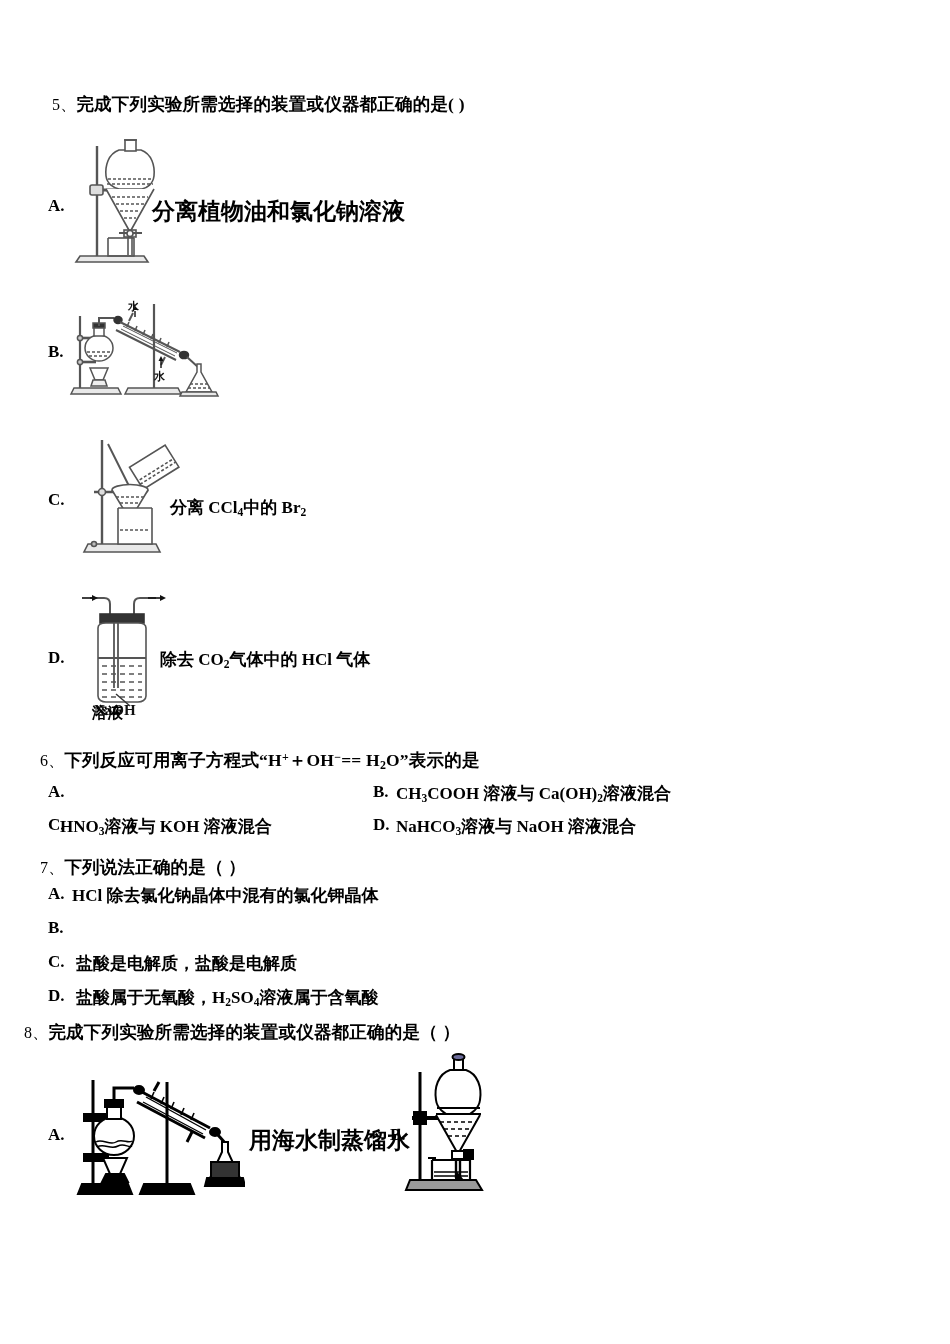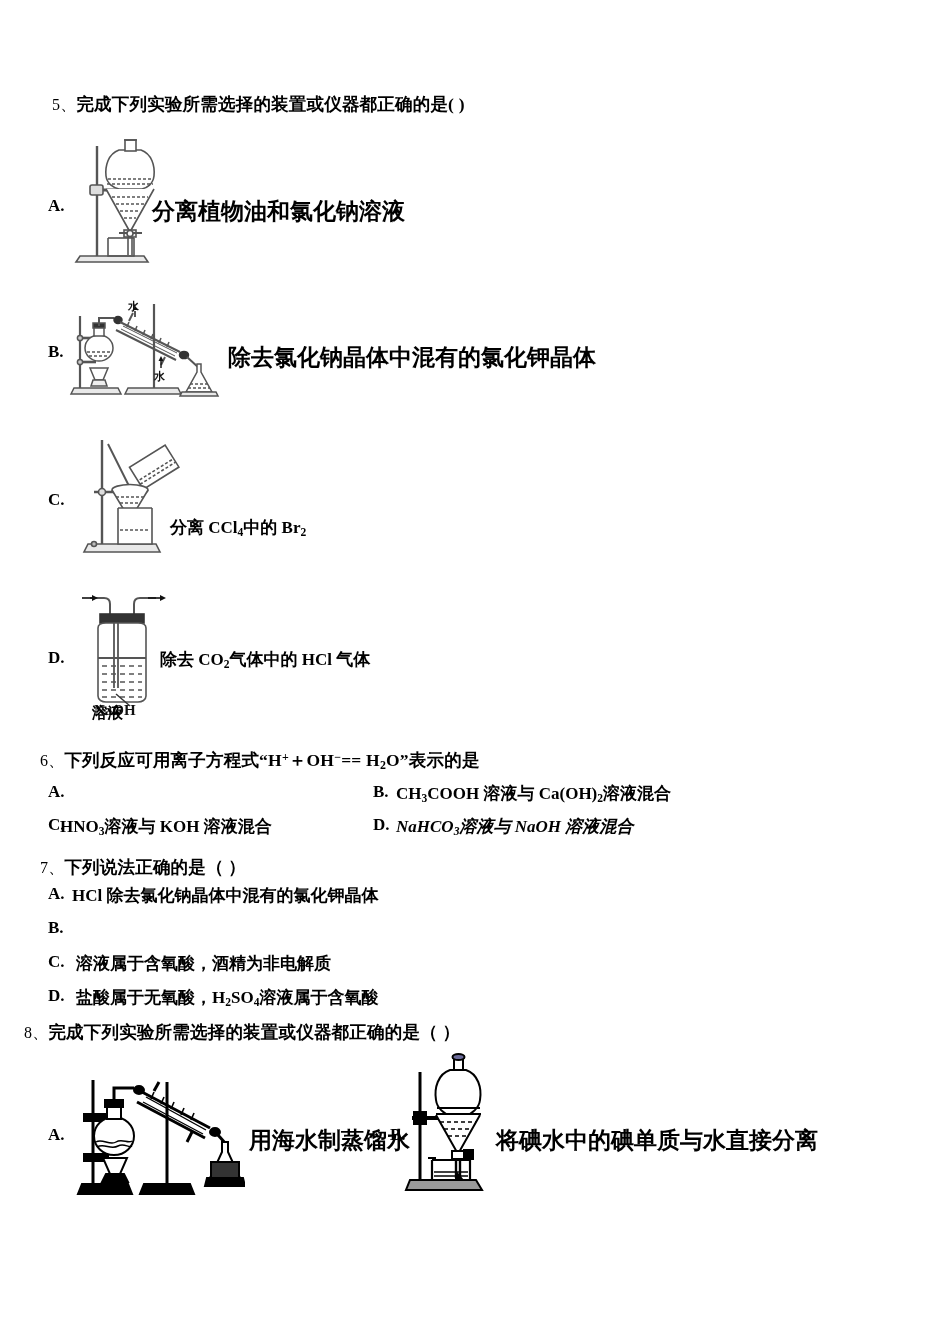--- a/index.html
+++ b/index.html
@@ -163,21 +163,20 @@
         <path d="M69 6 L66.5 10 L71.5 10 Z" fill="#111"></path>
       </g>
 
       <g>
         <text x="88" y="80" font-family="'Liberation Sans', sans-serif" font-size="11" font-weight="bold" fill="#111">水</text>
         <line x1="95" y1="60" x2="95" y2="68" stroke="#111" stroke-width="1.4"></line>
         <path d="M95 56 L92.5 61 L97.5 61 Z" fill="#111"></path>
       </g>
     </svg>
   </div>
-  <div class="opttext opt-cn" style="left:228px; top:342px;">除去氯化钠晶体中混有的氯化钾晶体</div>
 
   <div class="optletter" style="left:48px; top:490px;">C.</div>
   <div class="fig" style="left:78px; top:430px;">
     <svg width="108" height="126" viewBox="0 0 108 126">
       <g fill="none" stroke="#555" stroke-width="1.6">
 
         <path d="M10 114 L78 114 L82 122 L6 122 Z" fill="#e9e9e9"></path>
         <circle cx="16" cy="114" r="2.5" fill="#bbb"></circle>
 
         <line x1="24" y1="10" x2="24" y2="114" stroke-width="2.4"></line>
@@ -199,21 +198,21 @@
         <line x1="42" y1="73" x2="62" y2="73" stroke-dasharray="3 2"></line>
         <line x1="50" y1="90" x2="50" y2="104"></line>
         <line x1="54" y1="90" x2="54" y2="104"></line>
 
         <path d="M40 78 L40 114 L74 114 L74 78" fill="#fff"></path>
         <line x1="40" y1="78" x2="74" y2="78"></line>
         <line x1="42" y1="100" x2="72" y2="100" stroke-dasharray="3 2"></line>
       </g>
     </svg>
   </div>
-  <div class="opttext" style="left:170px; top:516px;">
+  <div class="opttext" style="left:170px; top:496px;">
     <span>分离 CCl<sub>4</sub>中的 Br<sub>2</sub></span>
   </div>
 
   <div class="optletter" style="left:48px; top:648px;">D.</div>
   <div class="fig" style="left:72px; top:584px;">
     <svg width="108" height="136" viewBox="0 0 108 136">
       <g fill="none" stroke="#555" stroke-width="1.6">
 
         <path d="M18 14 L32 14 C36 14 38 16 38 20 L38 34" stroke-width="2"></path>
         <path d="M62 34 L62 20 C62 16 64 14 68 14 L84 14" stroke-width="2"></path>
@@ -255,33 +254,33 @@
 
   <div class="optletter" style="left:48px; top:782px;">A.</div>
 
   <div class="optletter" style="left:373px; top:782px;">B.</div>
   <div class="opttext" style="left:396px; top:782px;">CH<sub>3</sub>COOH 溶液与 Ca(OH)<sub>2</sub>溶液混合</div>
 
   <div class="optletter" style="left:48px; top:815px;">C.</div>
   <div class="opttext" style="left:60px; top:815px;">HNO<sub>3</sub>溶液与 KOH 溶液混合</div>
 
   <div class="optletter" style="left:373px; top:815px;">D.</div>
-  <div class="opttext" style="left:396px; top:815px;font-style:italic;">NaHCO<sub>3</sub>溶液与 NaOH 溶液混合</div>
+  <div class="opttext" style="left:396px; top:815px;">NaHCO<sub>3</sub>溶液与 NaOH 溶液混合</div>
 
   <div class="qhead" style="left:40px; top:855px;">
     <span class="qnum">7、</span><span>下列说法正确的是（      ）</span>
   </div>
 
   <div class="optletter" style="left:48px; top:884px;">A.</div>
   <div class="opttext" style="left:72px; top:884px;">HCl 除去氯化钠晶体中混有的氯化钾晶体</div>
 
   <div class="optletter" style="left:48px; top:918px;">B.</div>
 
   <div class="optletter" style="left:48px; top:952px;">C.</div>
-  <div class="opttext" style="left:76px; top:952px;">溶液属于含氧酸，酒精为非电解质</div>
+  <div class="opttext" style="left:76px; top:952px;">盐酸是电解质，盐酸是电解质</div>
 
   <div class="optletter" style="left:48px; top:986px;">D.</div>
   <div class="opttext" style="left:76px; top:986px;">盐酸属于无氧酸，H<sub>2</sub>SO<sub>4</sub>溶液属于含氧酸</div>
 
   <div class="qhead" style="left:24px; top:1020px;">
     <span class="qnum">8、</span><span>完成下列实验所需选择的装置或仪器都正确的是（  ）</span>
   </div>
 
   <div class="optletter" style="left:48px; top:1125px;">A.</div>
   <div class="fig" style="left:70px; top:1058px;">
@@ -363,15 +362,14 @@
         <path d="M52 120 L57 126 L52 126 Z" fill="#000"></path>
 
         <path d="M28 108 L28 128 L66 128 L66 108" stroke-width="2.2"></path>
         <path d="M24 106 L32 106" stroke-width="2"></path>
         <line x1="28" y1="108" x2="66" y2="108" stroke-width="2.2"></line>
         <line x1="30" y1="120" x2="64" y2="120" stroke-width="1.4"></line>
         <line x1="30" y1="124" x2="64" y2="124" stroke-width="1.4"></line>
       </g>
     </svg>
   </div>
-  <div class="opttext opt-cn" style="left:496px; top:1125px;">将碘水中的碘单质与水直接分离</div>
 
 </div>
 
 </body></html>

